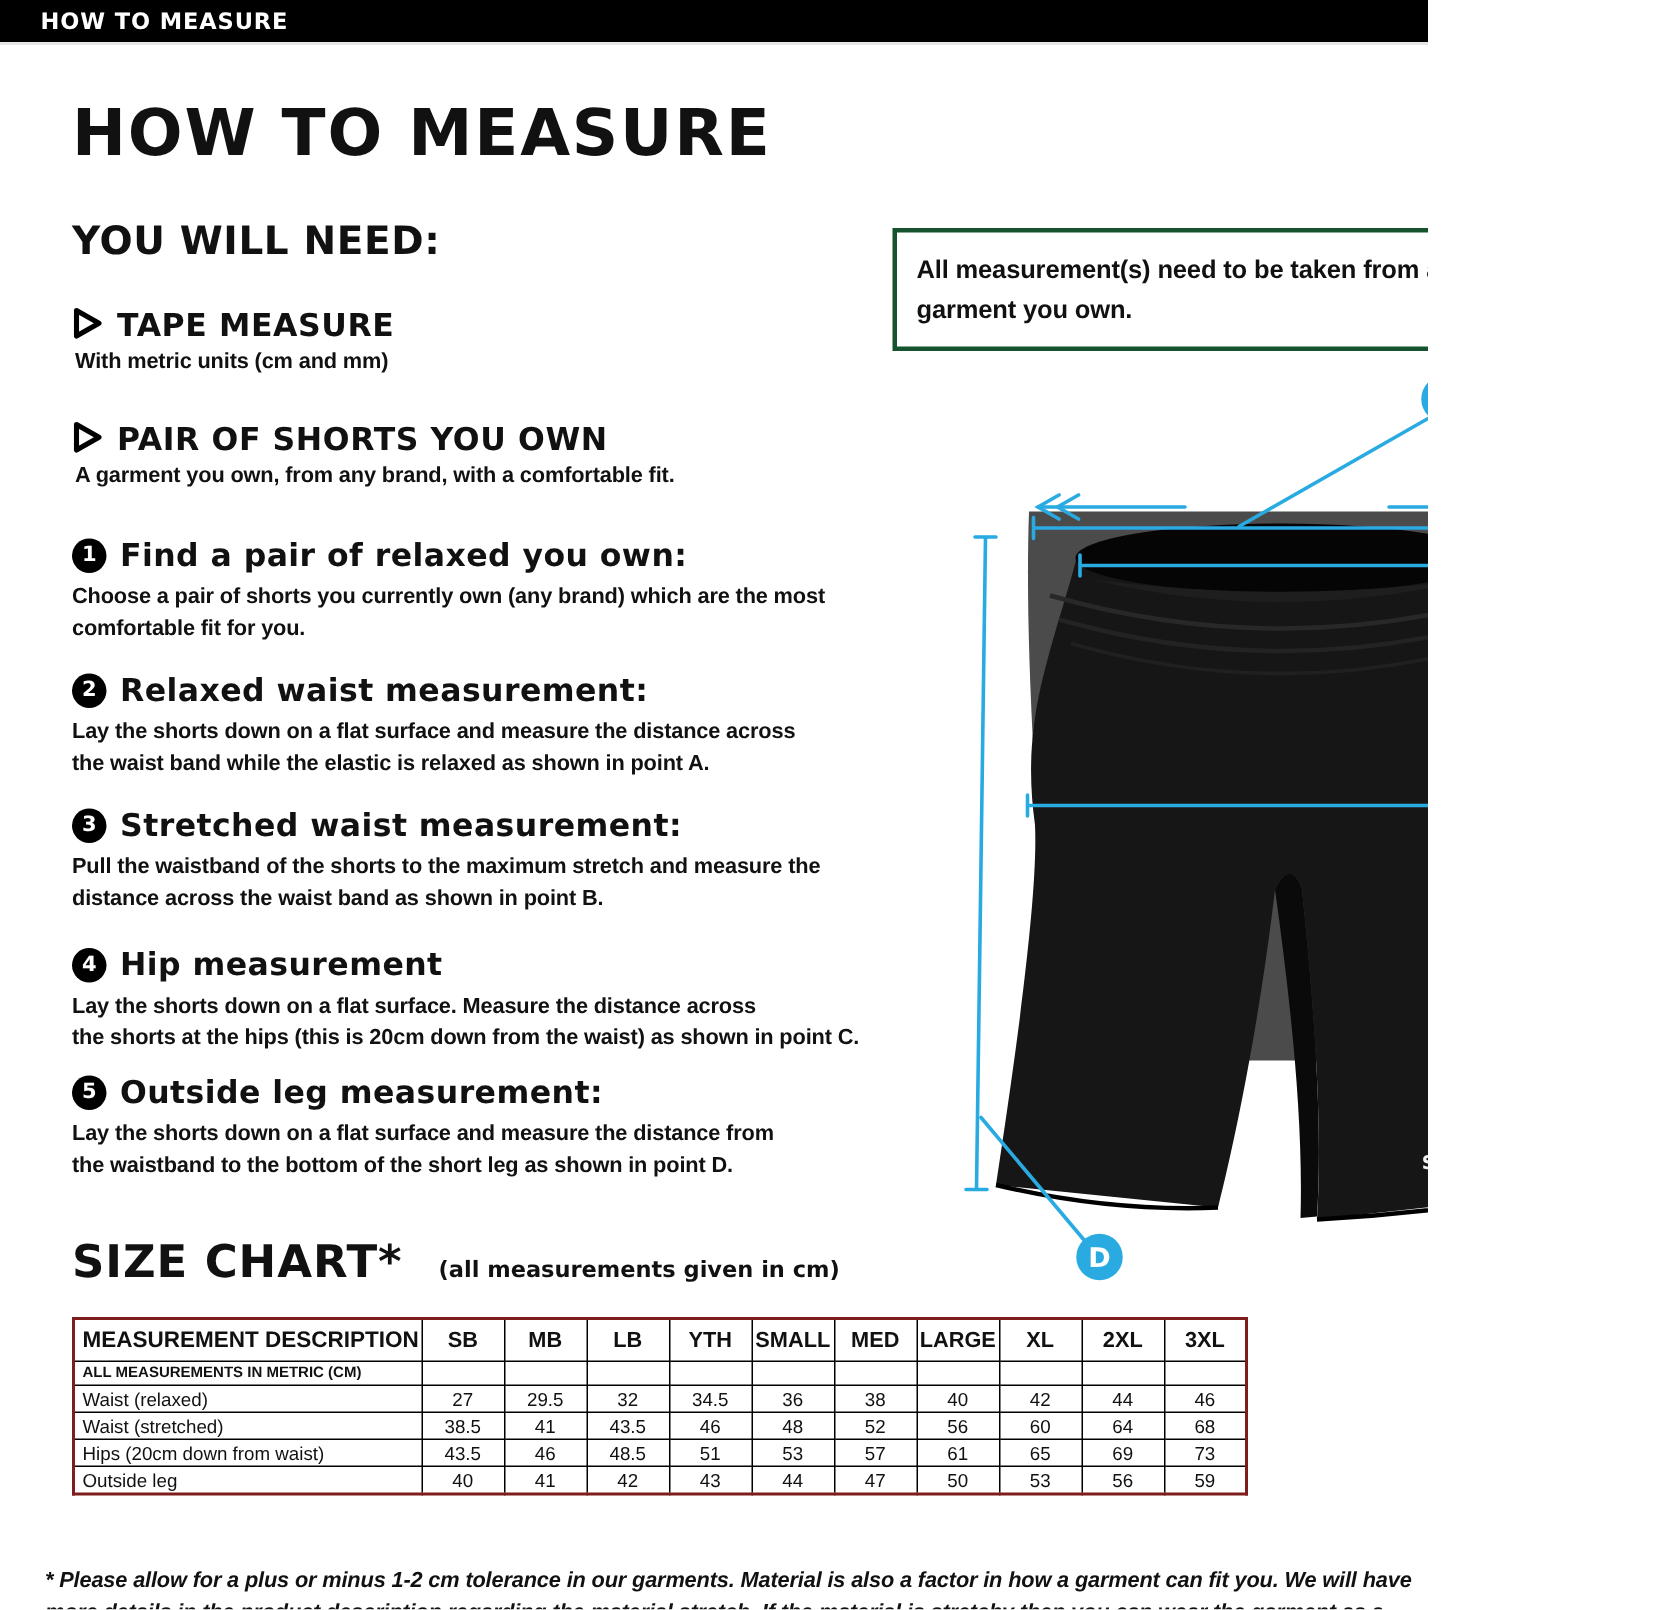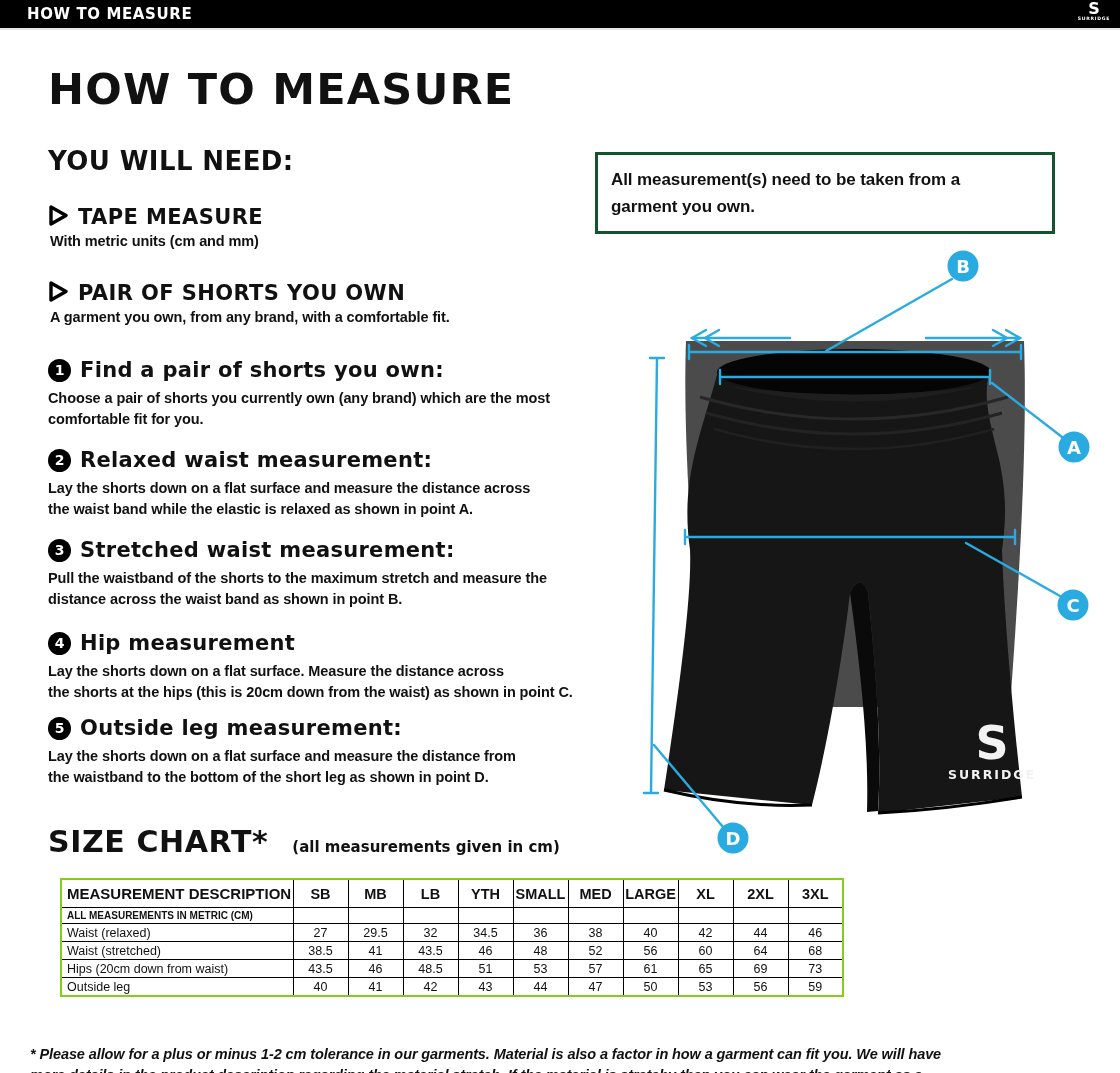--- a/index.html
+++ b/index.html
@@ -1,16 +1,16 @@
 <!DOCTYPE html>
 <html><head>
 <meta charset="utf-8">
 <style>
   html,body{margin:0;padding:0;background:#fff;}
-  .page{position:relative;width:1120px;height:1073px;background:#fff;overflow:hidden;
+  .page{position:relative;width:952px;height:1073px;background:#fff;overflow:hidden;
         font-family:"DejaVu Sans",sans-serif;color:#111;}
 
   
   .topbar{position:absolute;left:0;top:0;width:1120px;height:30px;background:#000;
           border-bottom:2px solid #e6e6e6;display:flex;align-items:center;box-sizing:border-box;}
   .topbar-title{color:#fff;font-size:15px;font-weight:800;letter-spacing:.6px;margin-left:27px;}
   .topbar-logo{position:absolute;right:10px;top:1px;display:flex;flex-direction:column;
                align-items:center;color:#fff;line-height:1;cursor:pointer;}
   .logo-s{font-size:16px;font-weight:900;line-height:15px;}
   .logo-word{font-size:4.6px;font-weight:700;letter-spacing:.7px;margin-top:1px;}
@@ -38,21 +38,21 @@
 
   .figure{position:absolute;left:630px;top:245px;width:480px;height:620px;}
 
   .sc-head{position:absolute;left:48px;top:824px;display:flex;align-items:baseline;gap:24px;}
   .sc-title{font-size:30px;font-weight:800;letter-spacing:.6px;}
   .sc-sub{font-size:15px;font-weight:800;}
 
   table.size{position:absolute;left:48px;top:878px;border-collapse:collapse;
              font-family:"Liberation Sans",sans-serif;table-layout:fixed;}
   table.size,table.size th,table.size td{border:1px solid #000;}
-  table.size{border:2px solid #84cc16;margin-left:12px;}
+  table.size{border:2px solid #7f1d1d;}
   table.size th{height:27px;font-size:14.5px;font-weight:700;text-align:center;padding:0;}
   table.size th.desc{text-align:left;padding-left:5px;font-size:15px;}
   tr.metric td{height:15px;font-size:10px;font-weight:700;padding:0 0 0 5px;}
   tr.vals td{height:17px;font-size:12.5px;text-align:center;padding:0;}
   tr.vals td.lbl{text-align:left;padding-left:5px;}
 
   .footnote{position:absolute;left:30px;top:1044px;width:1085px;
             font-family:"Liberation Sans",sans-serif;font-size:14.5px;font-weight:800;
             font-style:italic;line-height:1.45;white-space:pre-line;letter-spacing:-.1px;}
 </style>
@@ -91,21 +91,21 @@
     </div>
     <div class="tool-desc">A garment you own, from any brand, with a comfortable fit.</div>
   </div>
 
   <div class="note">All measurement(s) need to be taken from a
 garment you own.</div>
 
   <div class="step" style="top:358px;">
     <div class="step-head">
       <span class="badge">1</span>
-      <span class="step-title">Find a pair of shorts you own:</span>
+      <span class="step-title">Find a pair of relaxed you own:</span>
     </div>
     <div class="step-desc">Choose a pair of shorts you currently own (any brand) which are the most
 comfortable fit for you.</div>
   </div>
   <div class="step" style="top:448px;">
     <div class="step-head">
       <span class="badge">2</span>
       <span class="step-title">Relaxed waist measurement:</span>
     </div>
     <div class="step-desc">Lay the shorts down on a flat surface and measure the distance across

